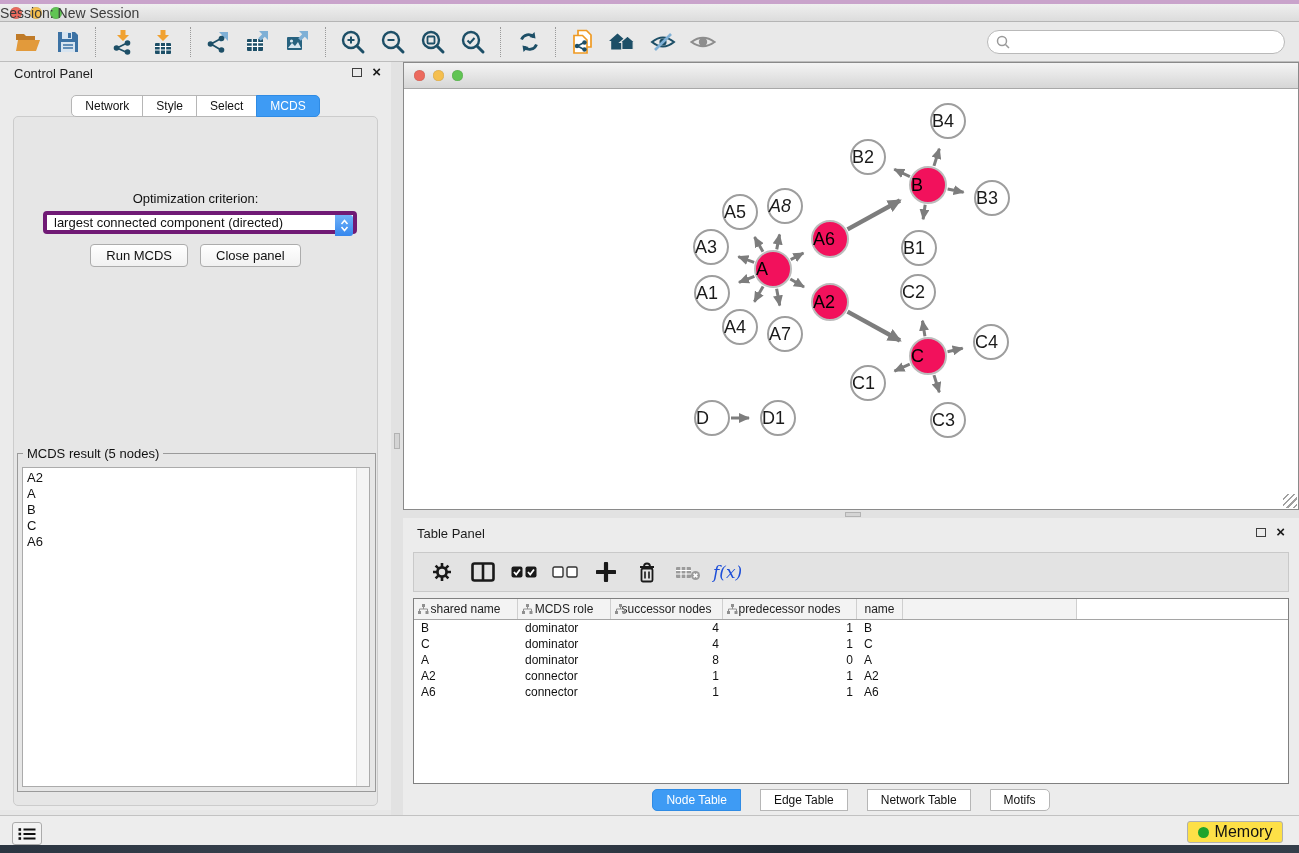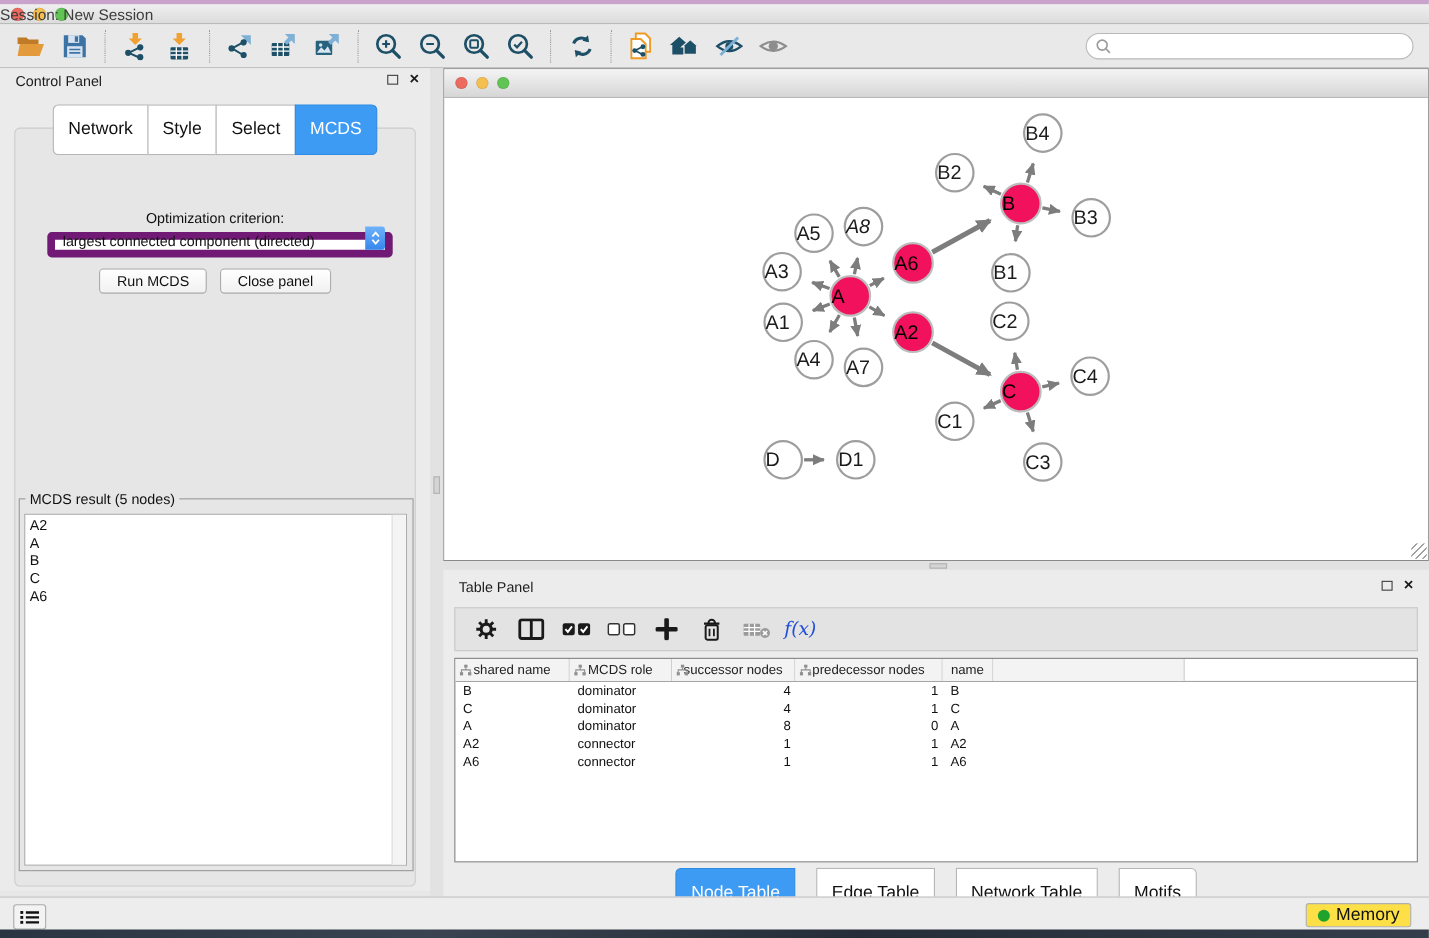--- a/index.html
+++ b/index.html
@@ -26,31 +26,31 @@
   
   .control-panel { position:absolute; left:0; top:62px; width:391px; height:748px; background:#ebebeb; }
   .panel-title { position:absolute; left:14px; top:4px; font-size:13px; color:#1c1c1c; }
   .panel-ctrl { position:absolute; top:5px; display:flex; gap:10px; align-items:center; }
   .control-panel .panel-ctrl { right:10px; }
   .float-ico { display:inline-block; width:10px; height:9px; border:1.6px solid #3f3f3f; }
   .close-ico { font-size:15px; font-weight:bold; color:#1a1a1a; line-height:10px; }
 
   .seg-tabs { display:flex;gap:20px; }
   .cp-tabs { position:absolute; left:0; right:0; top:33px; display:flex; justify-content:center; z-index:3; }
-  .seg-tab { background:#fff; border:1px solid #b6b6b6; margin-left:-1px; padding:13px 13px;
-    font-size:16px; color:#111; cursor:pointer; }
+  .seg-tab { background:#fff; border:1px solid #b6b6b6; margin-left:-1px; padding:3px 13px;
+    font-size:12px; color:#111; cursor:pointer; }
   .seg-tab:first-child { border-radius:5px 0 0 5px; margin-left:0; }
   .seg-tab:last-child { border-radius:0 5px 5px 0; }
   .seg-tab.active { background:#3e9bf4; border-color:#2f8be4; color:#fff; }
 
   .cp-body { position:absolute; left:13px; top:54px; width:365px; height:690px;
     background:#e6e6e6; border:1px solid #cccccc; border-radius:5px; }
   .opt-label { position:absolute; left:0; right:0; top:74px; text-align:center; font-size:13px; color:#111; }
   .dropdown { position:absolute; left:29px; top:94px; width:314px; height:23px; background:#fff;
-    border:7px solid #701a75; border-radius:4px; display:flex; align-items:flex-end; cursor:pointer; }
+    border:4px solid #701a75; border-radius:4px; display:flex; align-items:flex-start; cursor:pointer; }
   .dropdown .dval { flex:1; font-size:13px; color:#111; padding-left:7px; white-space:nowrap; }
   .dd-stepper { width:18px; height:21px; border-radius:0 3px 3px 0; background:linear-gradient(#6fb2f9,#3587ee);
     display:flex; align-items:center; justify-content:center; }
   .btn-row { position:absolute; left:0; right:0; top:127px; display:flex; justify-content:center; gap:12px; }
   .pbtn { height:23px; padding:0 15px; font-size:13px; color:#111; background:linear-gradient(#ffffff,#f1f1f1);
     border:1px solid #acacac; border-radius:4px; cursor:pointer; font-family:"Liberation Sans",sans-serif; }
 
   .mcds-fieldset { position:absolute; left:3px; top:336px; width:359px; height:339px; border:1px solid #9a9a9a; }
   .mcds-legend { position:absolute; left:5px; top:-8px; background:#e6e6e6; padding:0 4px; font-size:13px; color:#111; }
   .mcds-listbox { position:absolute; left:4px; top:13px; right:5px; bottom:4px; background:#fff; border:1px solid #ababab; }

